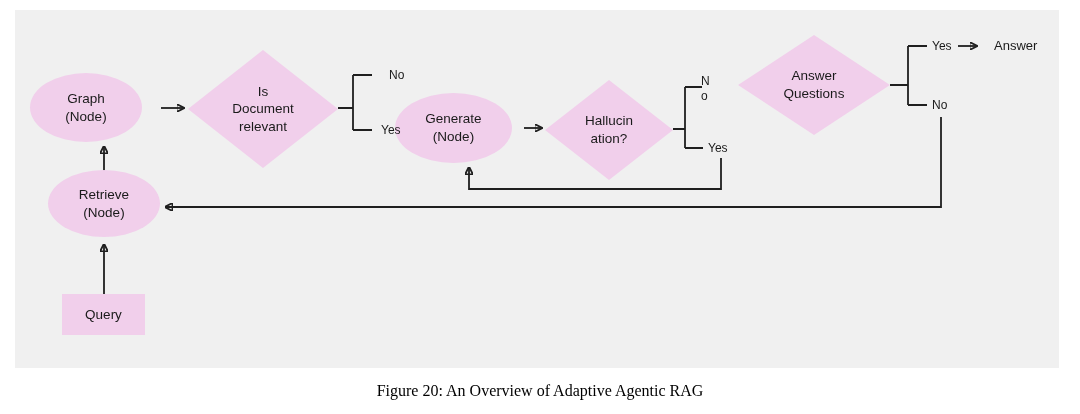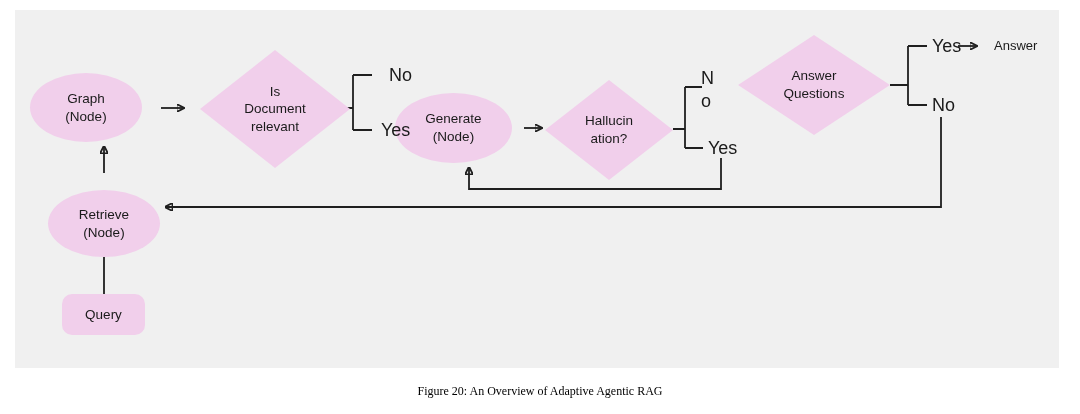--- a/index.html
+++ b/index.html
@@ -49,42 +49,42 @@
     line-height: 1.3;
     white-space: pre-line;
   }
   .ellipse { border-radius: 50%; }
   .diamond { clip-path: polygon(50% 0, 100% 50%, 50% 100%, 0 50%); }
   .rect { border-radius: 0; }
   .edge-label {
     position: absolute;
     transform: translateY(-50%);
     color: var(--text-color, #1a1a1a);
-    font-size: 18px;
+    font-size: 12px;
     line-height: 1.25;
     white-space: pre-line;
     text-align: left;
   }
   .endpoint-label {
     position: absolute;
     transform: translateY(-50%);
     color: var(--text-color, #1a1a1a);
     font-size: 13px;
   }
   .caption {
     position: absolute;
     left: 0;
     top: 368px;
     width: 1080px;
     height: 46px;
     display: flex;
     align-items: center;
     justify-content: center;
     font-family: "Liberation Serif", serif;
-    font-size: 12px;
+    font-size: 16px;
     color: #000000;
   }
 </style>
 </head>
 <body>
 
 <div class="stage">
 
   <div class="panel">
 
@@ -109,29 +109,29 @@
 
       <path d="M706,148 V179 H454 V158" marker-end="url(#arrow)"></path>
 
       <path d="M875,75 H893 M893,36 V95 M893,36 H912 M893,95 H912"></path>
 
       <path d="M943,36 H961" marker-end="url(#arrow)"></path>
 
       <path d="M926,107 V197 H151" marker-end="url(#arrow)"></path>
     </svg>
 
-    <div class="node rect" style="left:47px; top:284px; width:83px; height:41px;border-radius:10px;">Query</div>
+    <div class="node rect" style="left:47px; top:284px; width:83px; height:41px;">Query</div>
 
-    <div class="node ellipse" style="left:33px; top:180px; width:112px; height:67px;">Retrieve
+    <div class="node ellipse" style="left:33px; top:160px; width:112px; height:67px;">Retrieve
 (Node)</div>
 
     <div class="node ellipse" style="left:15px; top:63px; width:112px; height:69px;">Graph
 (Node)</div>
 
-    <div class="node diamond" style="left:185px; top:40px; width:150px; height:118px;">Is
+    <div class="node diamond" style="left:173px; top:40px; width:150px; height:118px;">Is
 Document
 relevant</div>
 
     <div class="node ellipse" style="left:380px; top:83px; width:117px; height:70px;">Generate
 (Node)</div>
 
     <div class="node diamond" style="left:530px; top:70px; width:128px; height:100px;">Hallucin
 ation?</div>
 
     <div class="node diamond" style="left:723px; top:25px; width:152px; height:100px;">Answer

